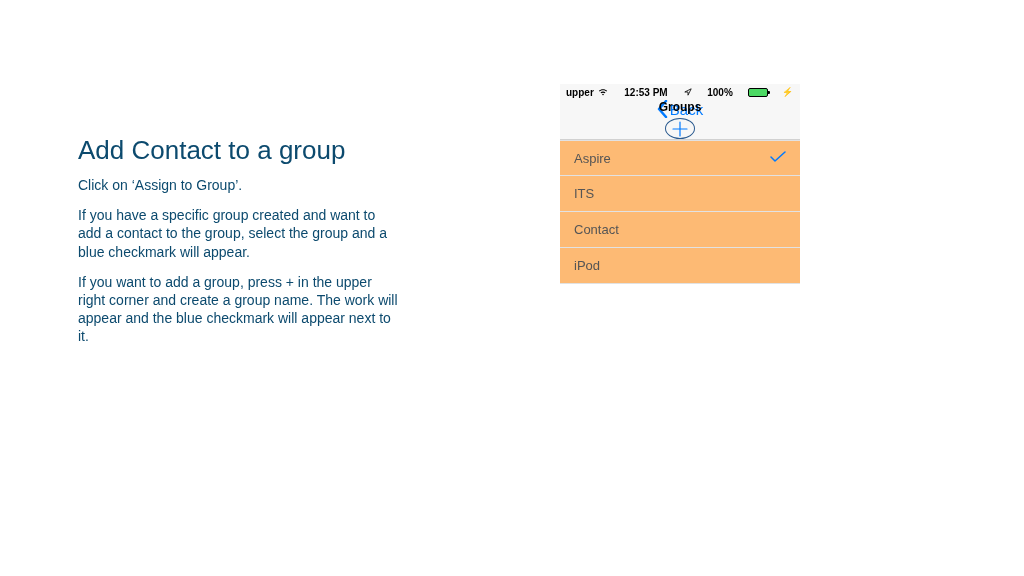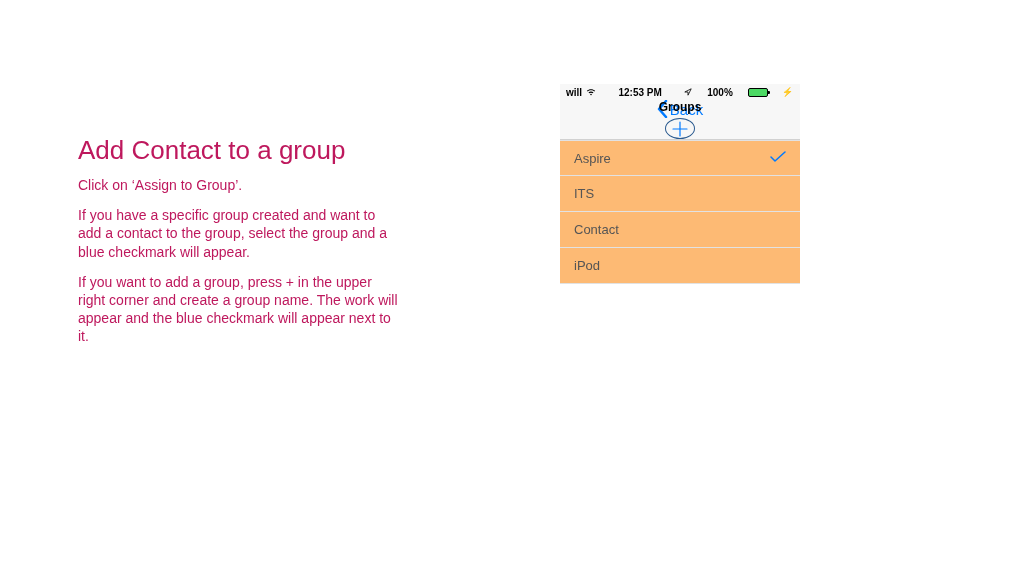--- a/index.html
+++ b/index.html
@@ -8,21 +8,21 @@
       height: 576px;
       background: #fff;
       font-family: -apple-system, BlinkMacSystemFont, "Segoe UI", Arial, sans-serif;
       position: relative;
     }
     .instructions {
       position: absolute;
       left: 78px;
       top: 135px;
       width: 320px;
-      color: #be185d;
+      color: #0c4a6e;
     }
     .instructions h1 {
       font-size: 26px;
       font-weight: 400;
       margin-bottom: 10px;
       font-family: "Segoe UI Light", "Segoe UI", Arial, sans-serif;
     }
     .instructions p {
       font-size: 14px;
       line-height: 1.3;
@@ -128,21 +128,21 @@
 <div class="instructions">
   <h1>Add Contact to a group</h1>
   <p>Click on ‘Assign to Group’.</p>
   <p>If you have a specific group created and want to add a contact to the group, select the group and a blue checkmark will appear.</p>
   <p>If you want to add a group, press + in the upper right corner and create a group name. The work will appear and the blue checkmark will appear next to it.</p>
 </div>
 
 <div class="phone">
   <div class="status-bar">
     <div class="status-left">
-      <span>will</span>
+      <span>upper</span>
       <span class="wifi-icon">
         <svg viewBox="0 0 12 9">
             <path d="M6 8.5 C6.5 8.5 7 8 7 7.5 C7 7 6.5 6.5 6 6.5 C5.5 6.5 5 7 5 7.5 C5 8 5.5 8.5 6 8.5 Z M3 5 C4.5 3.5 7.5 3.5 9 5 L8 6 C7 5 5 5 4 6 Z M1 3 C3.5 0.5 8.5 0.5 11 3 L10 4 C8 2 4 2 2 4 Z" fill="#000"></path>
           </svg>
       </span>
     </div>
     <span>12:53 PM</span>
     <div class="status-right">
       <span class="location-icon">
         <svg viewBox="0 0 10 10">

